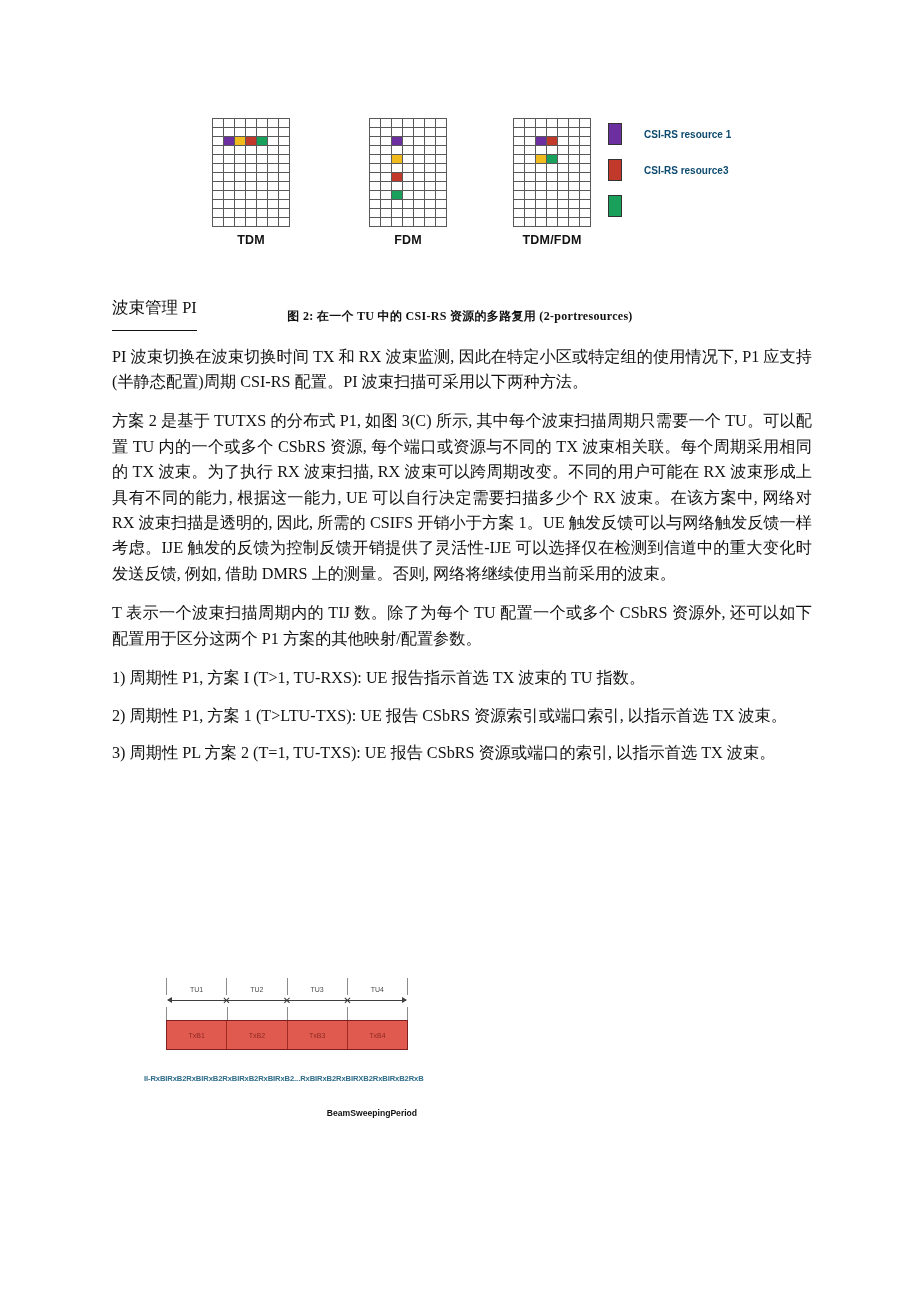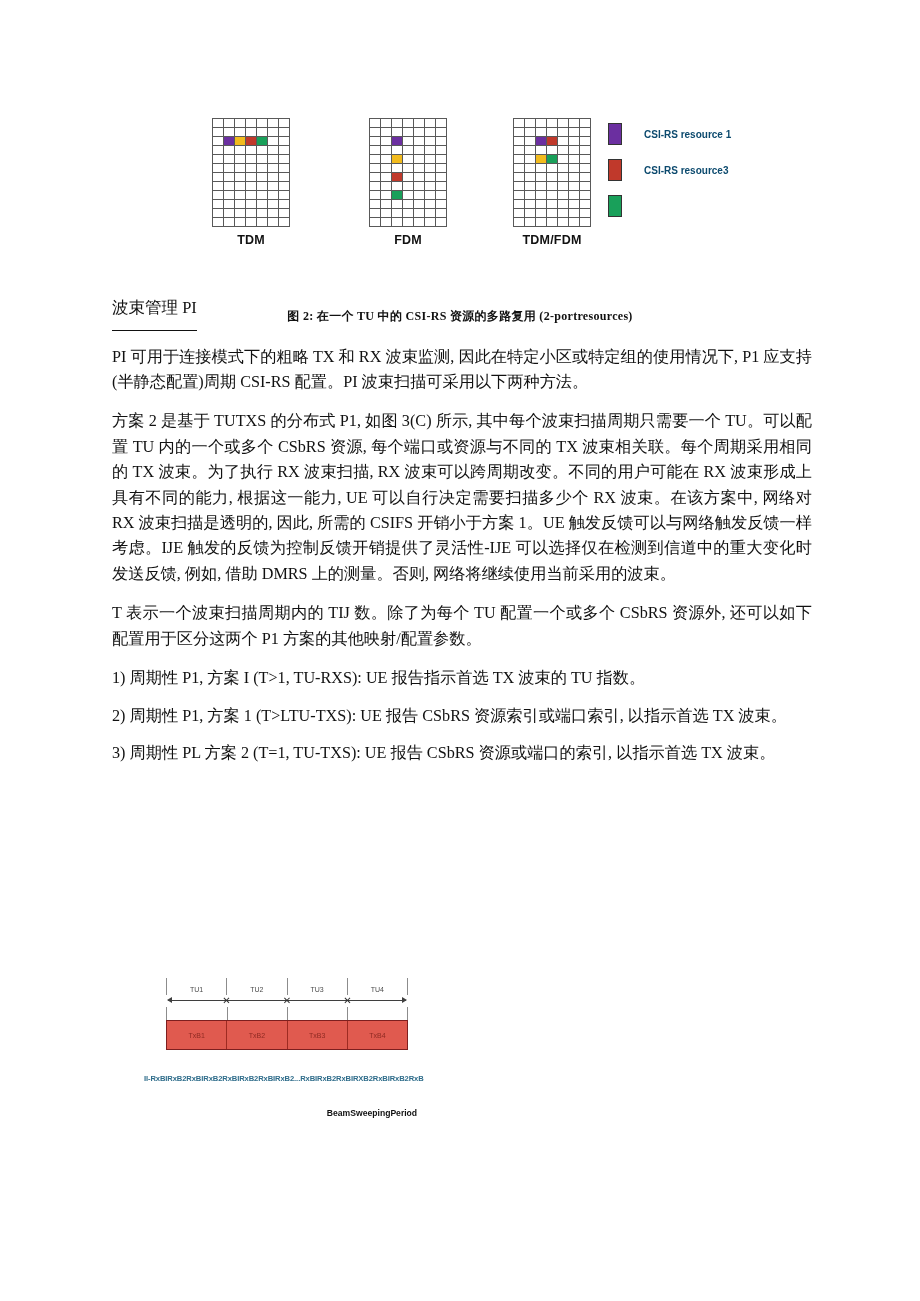--- a/index.html
+++ b/index.html
@@ -397,21 +397,21 @@
       <div class="legend-row">
         <div class="legend-swatch" style="background: rgb(25, 160, 90);"></div>
         <div class="legend-text"></div>
       </div>
     </div>
 
   <div class="caption">图 2: 在一个 TU 中的 CSI-RS 资源的多路复用 (2-portresources)</div>
 
   <div class="body">
     <h2 class="sec">波束管理 PI</h2>
-    <p class="para">PI 可用于连接模式下的粗略 TX 和 RX 波束监测, 因此在特定小区或特定组的使用情况下, P1 应支持(半静态配置)周期 CSI-RS 配置。PI 波束扫描可采用以下两种方法。</p>
+    <p class="para">PI 波束切换在波束切换时间 TX 和 RX 波束监测, 因此在特定小区或特定组的使用情况下, P1 应支持(半静态配置)周期 CSI-RS 配置。PI 波束扫描可采用以下两种方法。</p>
     <p class="para">方案 2 是基于 TUTXS 的分布式 P1, 如图 3(C) 所示, 其中每个波束扫描周期只需要一个 TU。可以配置 TU 内的一个或多个 CSbRS 资源, 每个端口或资源与不同的 TX 波束相关联。每个周期采用相同的 TX 波束。为了执行 RX 波束扫描, RX 波束可以跨周期改变。不同的用户可能在 RX 波束形成上具有不同的能力, 根据这一能力, UE 可以自行决定需要扫描多少个 RX 波束。在该方案中, 网络对 RX 波束扫描是透明的, 因此, 所需的 CSIFS 开销小于方案 1。UE 触发反馈可以与网络触发反馈一样考虑。IJE 触发的反馈为控制反馈开销提供了灵活性-IJE 可以选择仅在检测到信道中的重大变化时发送反馈, 例如, 借助 DMRS 上的测量。否则, 网络将继续使用当前采用的波束。</p>
     <p class="para">T 表示一个波束扫描周期内的 TIJ 数。除了为每个 TU 配置一个或多个 CSbRS 资源外, 还可以如下配置用于区分这两个 P1 方案的其他映射/配置参数。</p>
     <p class="para tight">1) 周期性 P1, 方案 I (T&gt;1, TU-RXS): UE 报告指示首选 TX 波束的 TU 指数。</p>
     <p class="para tight">2) 周期性 P1, 方案 1 (T&gt;LTU-TXS): UE 报告 CSbRS 资源索引或端口索引, 以指示首选 TX 波束。</p>
     <p class="para tight">3) 周期性 PL 方案 2 (T=1, TU-TXS): UE 报告 CSbRS 资源或端口的索引, 以指示首选 TX 波束。</p>
   </div>
 
   <div class="fig3">
     <div class="tu-diagram">
       <div class="tu-head" id="tuHead">

